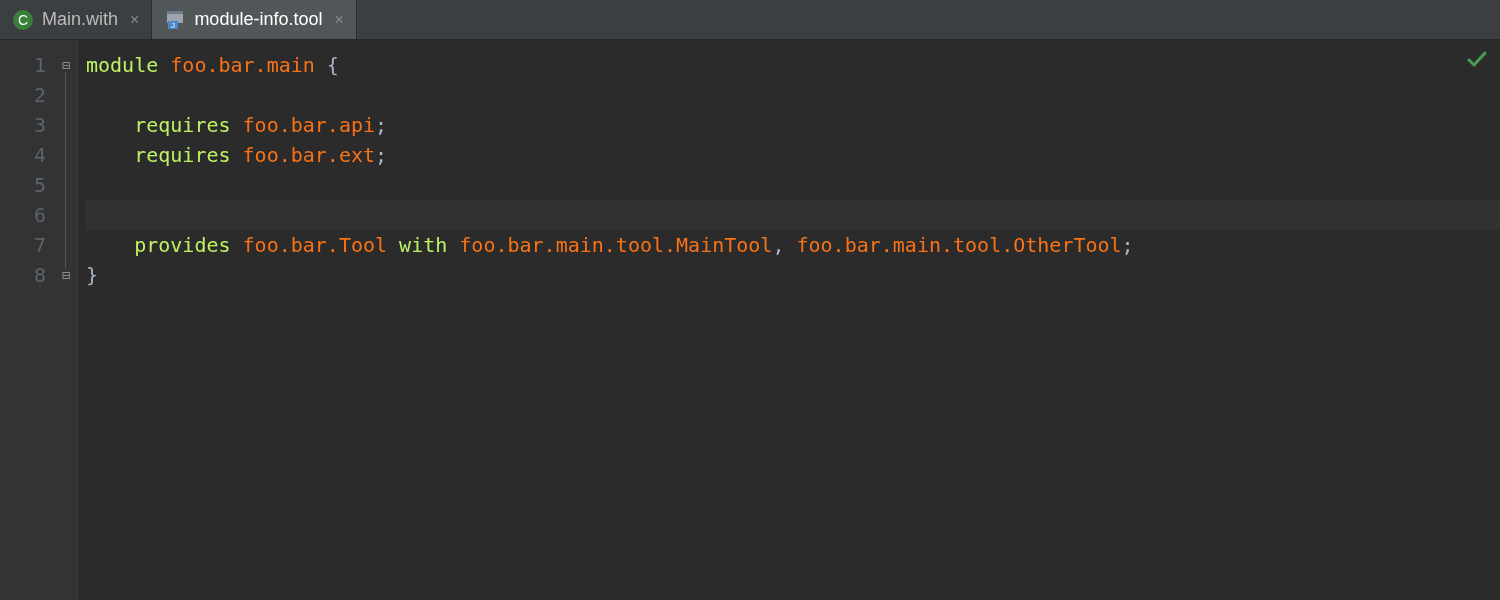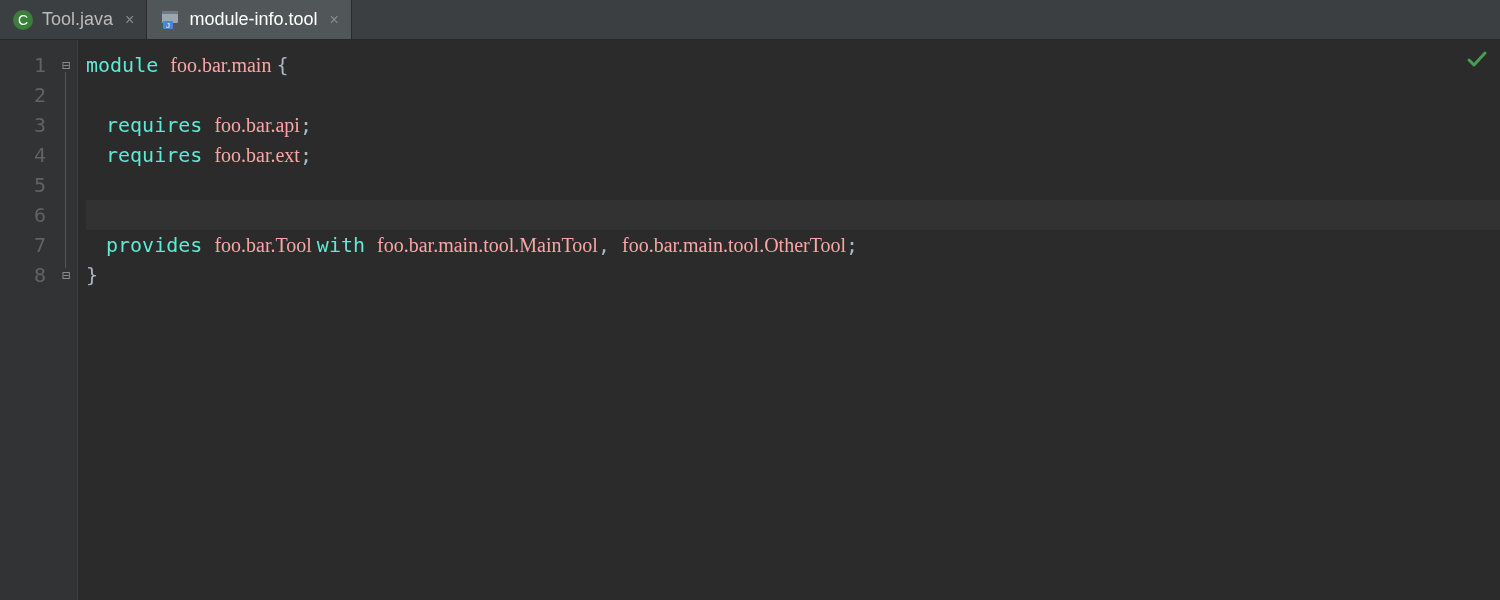--- a/index.html
+++ b/index.html
@@ -95,22 +95,22 @@
     background: #323232;
   }
   .code .line.current::before{
     content:"";
     position:absolute; left:-86px; right:0; top:0; bottom:0;
     background:#323232;
     z-index:-1;
   }
 
   
-  .kw   { color: #5eead4; }
-  .id   { color: #fca5a5; font-family: Liberation Serif, serif; }
+  .kw   { color: #bef264; }
+  .id   { color: #f97316; }
   .punc { color: #a9b7c6; }
 
   
   .status-check {
     position:absolute;
     top: 8px;
     right: 12px;
     color:#499c54;
     font-size:22px;
   }
@@ -122,21 +122,21 @@
 <body>
 
 <div class="tab-bar">
   <div class="tab">
     <span class="icon">
       <svg viewBox="0 0 22 22">
           <circle cx="11" cy="11" r="10" fill="#3a7f3a"></circle>
           <text x="11" y="16" text-anchor="middle" font-size="14" font-family="sans-serif" fill="#fff">C</text>
         </svg>
     </span>
-    <span>Tool.java</span>
+    <span>Main.with</span>
     <span class="close-x">×</span>
   </div>
   <div class="tab active">
     <span class="icon">
       <svg viewBox="0 0 22 22">
         <rect x="3" y="2" width="16" height="12" rx="1" fill="#9aa7b0"></rect>
         <rect x="3" y="2" width="16" height="3" fill="#6e7a84"></rect>
         <rect x="4" y="12" width="10" height="8" rx="1" fill="#4a88c7"></rect>
         <text x="9" y="19" text-anchor="middle" font-size="8" font-family="sans-serif" fill="#fff">J</text>
       </svg>

